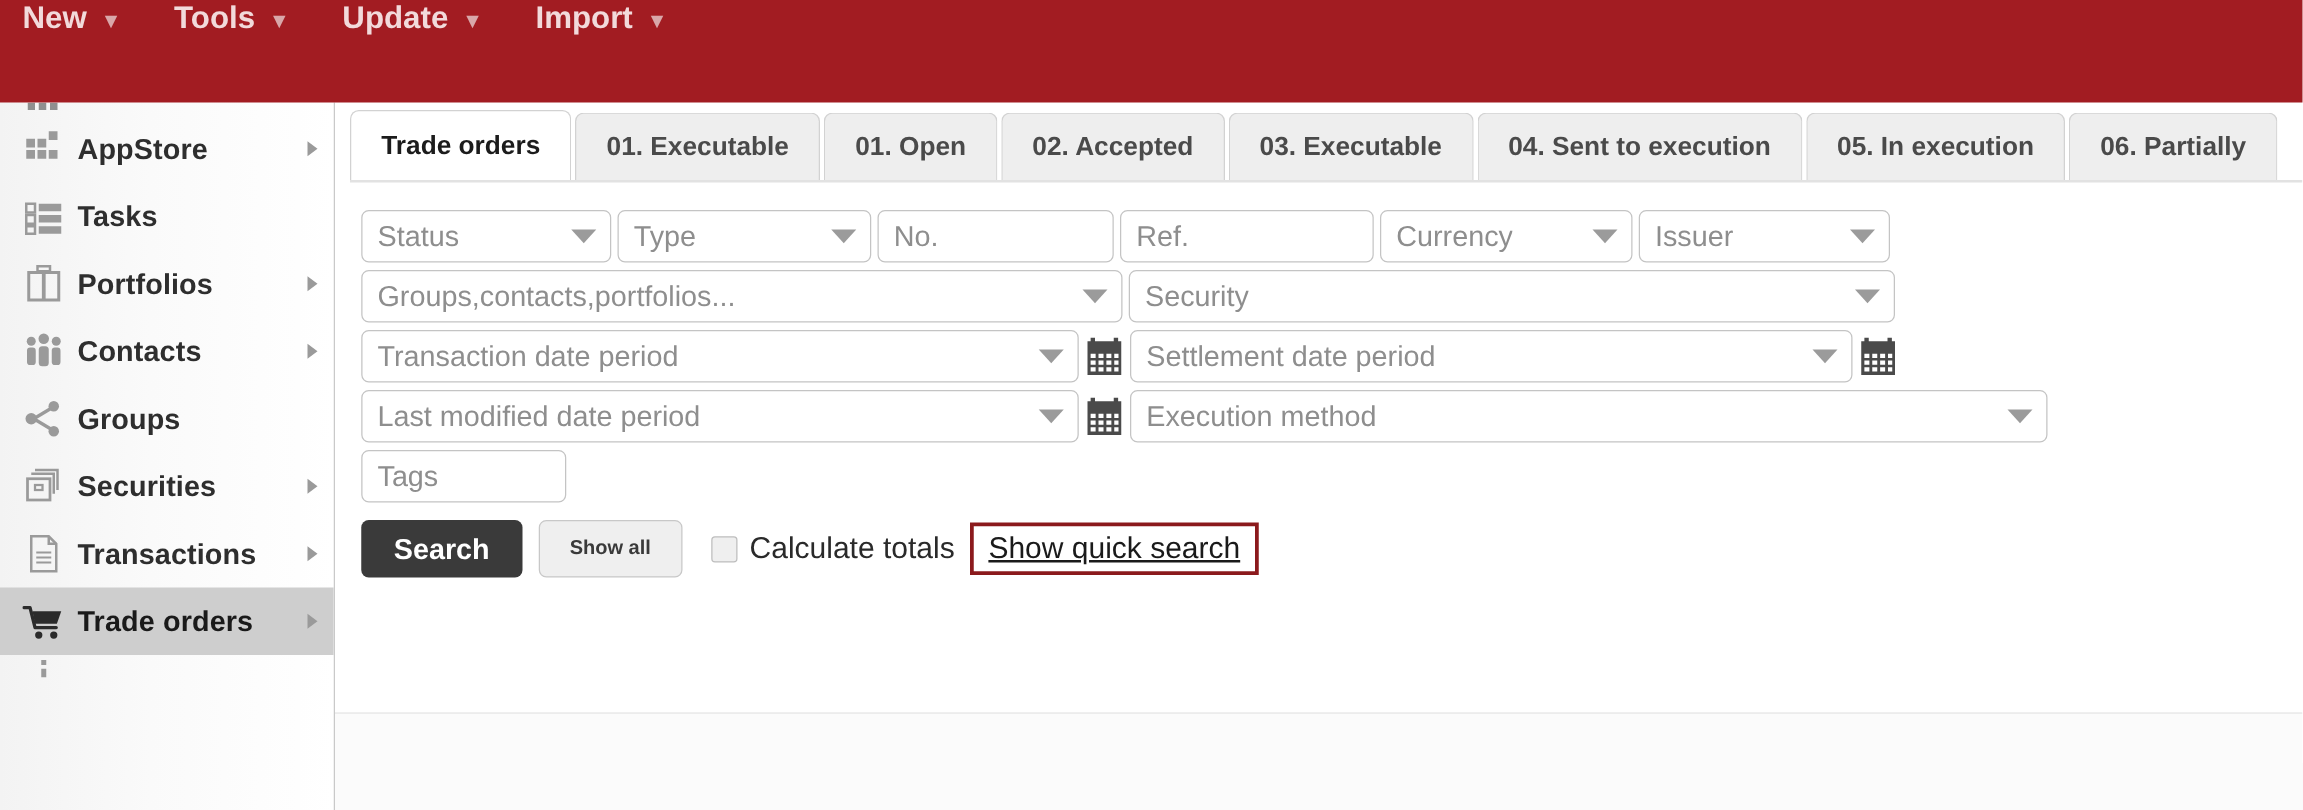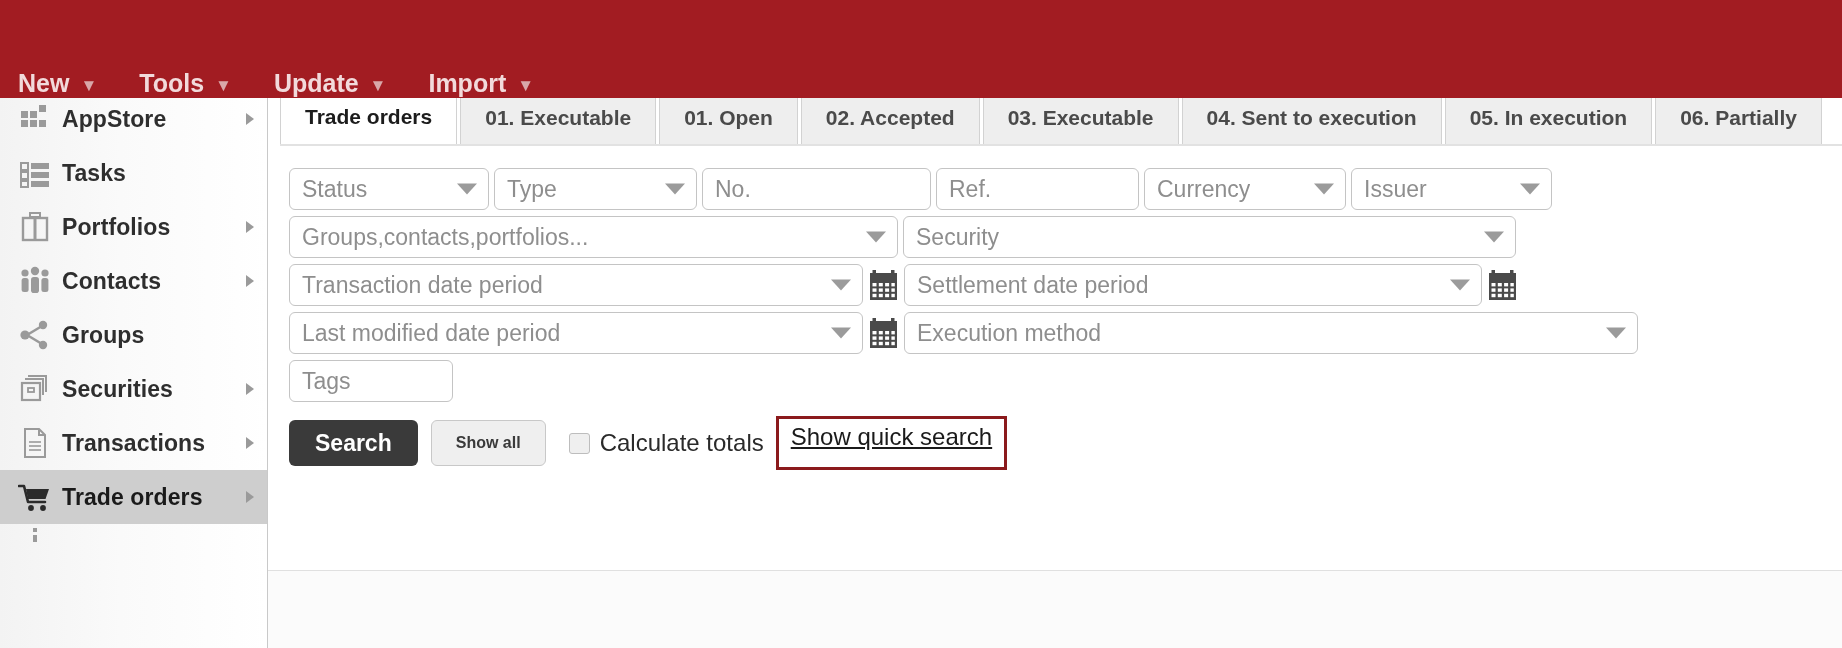--- a/index.html
+++ b/index.html
@@ -6,23 +6,23 @@
   html, body {
     width: 1842px; height: 648px;
     overflow: hidden;
     font-family: "Liberation Sans", sans-serif;
     background: #ffffff;
   }
 
   
   .topbar {
     position: absolute; top: 0; left: 0;
-    width: 1842px; height: 98px;
+    width: 1842px; height: 82px;
     background: #a21c22;
-    display: flex; align-items: flex-end;
+    display: flex; align-items: flex-start;
     padding-left: 18px;
     z-index: 30;
   }
   .topmenu {
     display: flex; align-items: center;
     color: #f2dadb;
     font-size: 25px; font-weight: bold;
     margin-right: 42px;
     cursor: pointer;
     white-space: nowrap;
@@ -212,21 +212,21 @@
     background: #efefef;
     margin-right: 10px;
   }
   .chklabel {
     font-size: 24px;
     color: #2a2a2a;
   }
   .quickbox {
     margin-left: 12px;
     border: 3px solid #8b1a1c;
-    padding: 4px 12px 16px 12px;
+    padding: 4px 12px 4px 12px;
     display: flex; align-items: center;
     cursor: pointer;
   }
   .quicklink {
     font-size: 24px;
     color: #1a1a1a;
     text-decoration: underline;
     white-space: nowrap;
   }
 
@@ -432,21 +432,21 @@
 
     <div class="frow">
       <div class="fld sel" style="width:200px">
         <span class="ph">Status</span>
         <span class="chev"></span>
       </div>
       <div class="fld sel" style="width:203px">
         <span class="ph">Type</span>
         <span class="chev"></span>
       </div>
-      <div class="fld" style="width:229px">
+      <div class="fld" style="width:189px">
         <span class="ph">No.</span>
       </div>
       <div class="fld" style="width:203px">
         <span class="ph">Ref.</span>
       </div>
       <div class="fld sel" style="width:202px">
         <span class="ph">Currency</span>
         <span class="chev"></span>
       </div>
       <div class="fld sel" style="width:201px">

